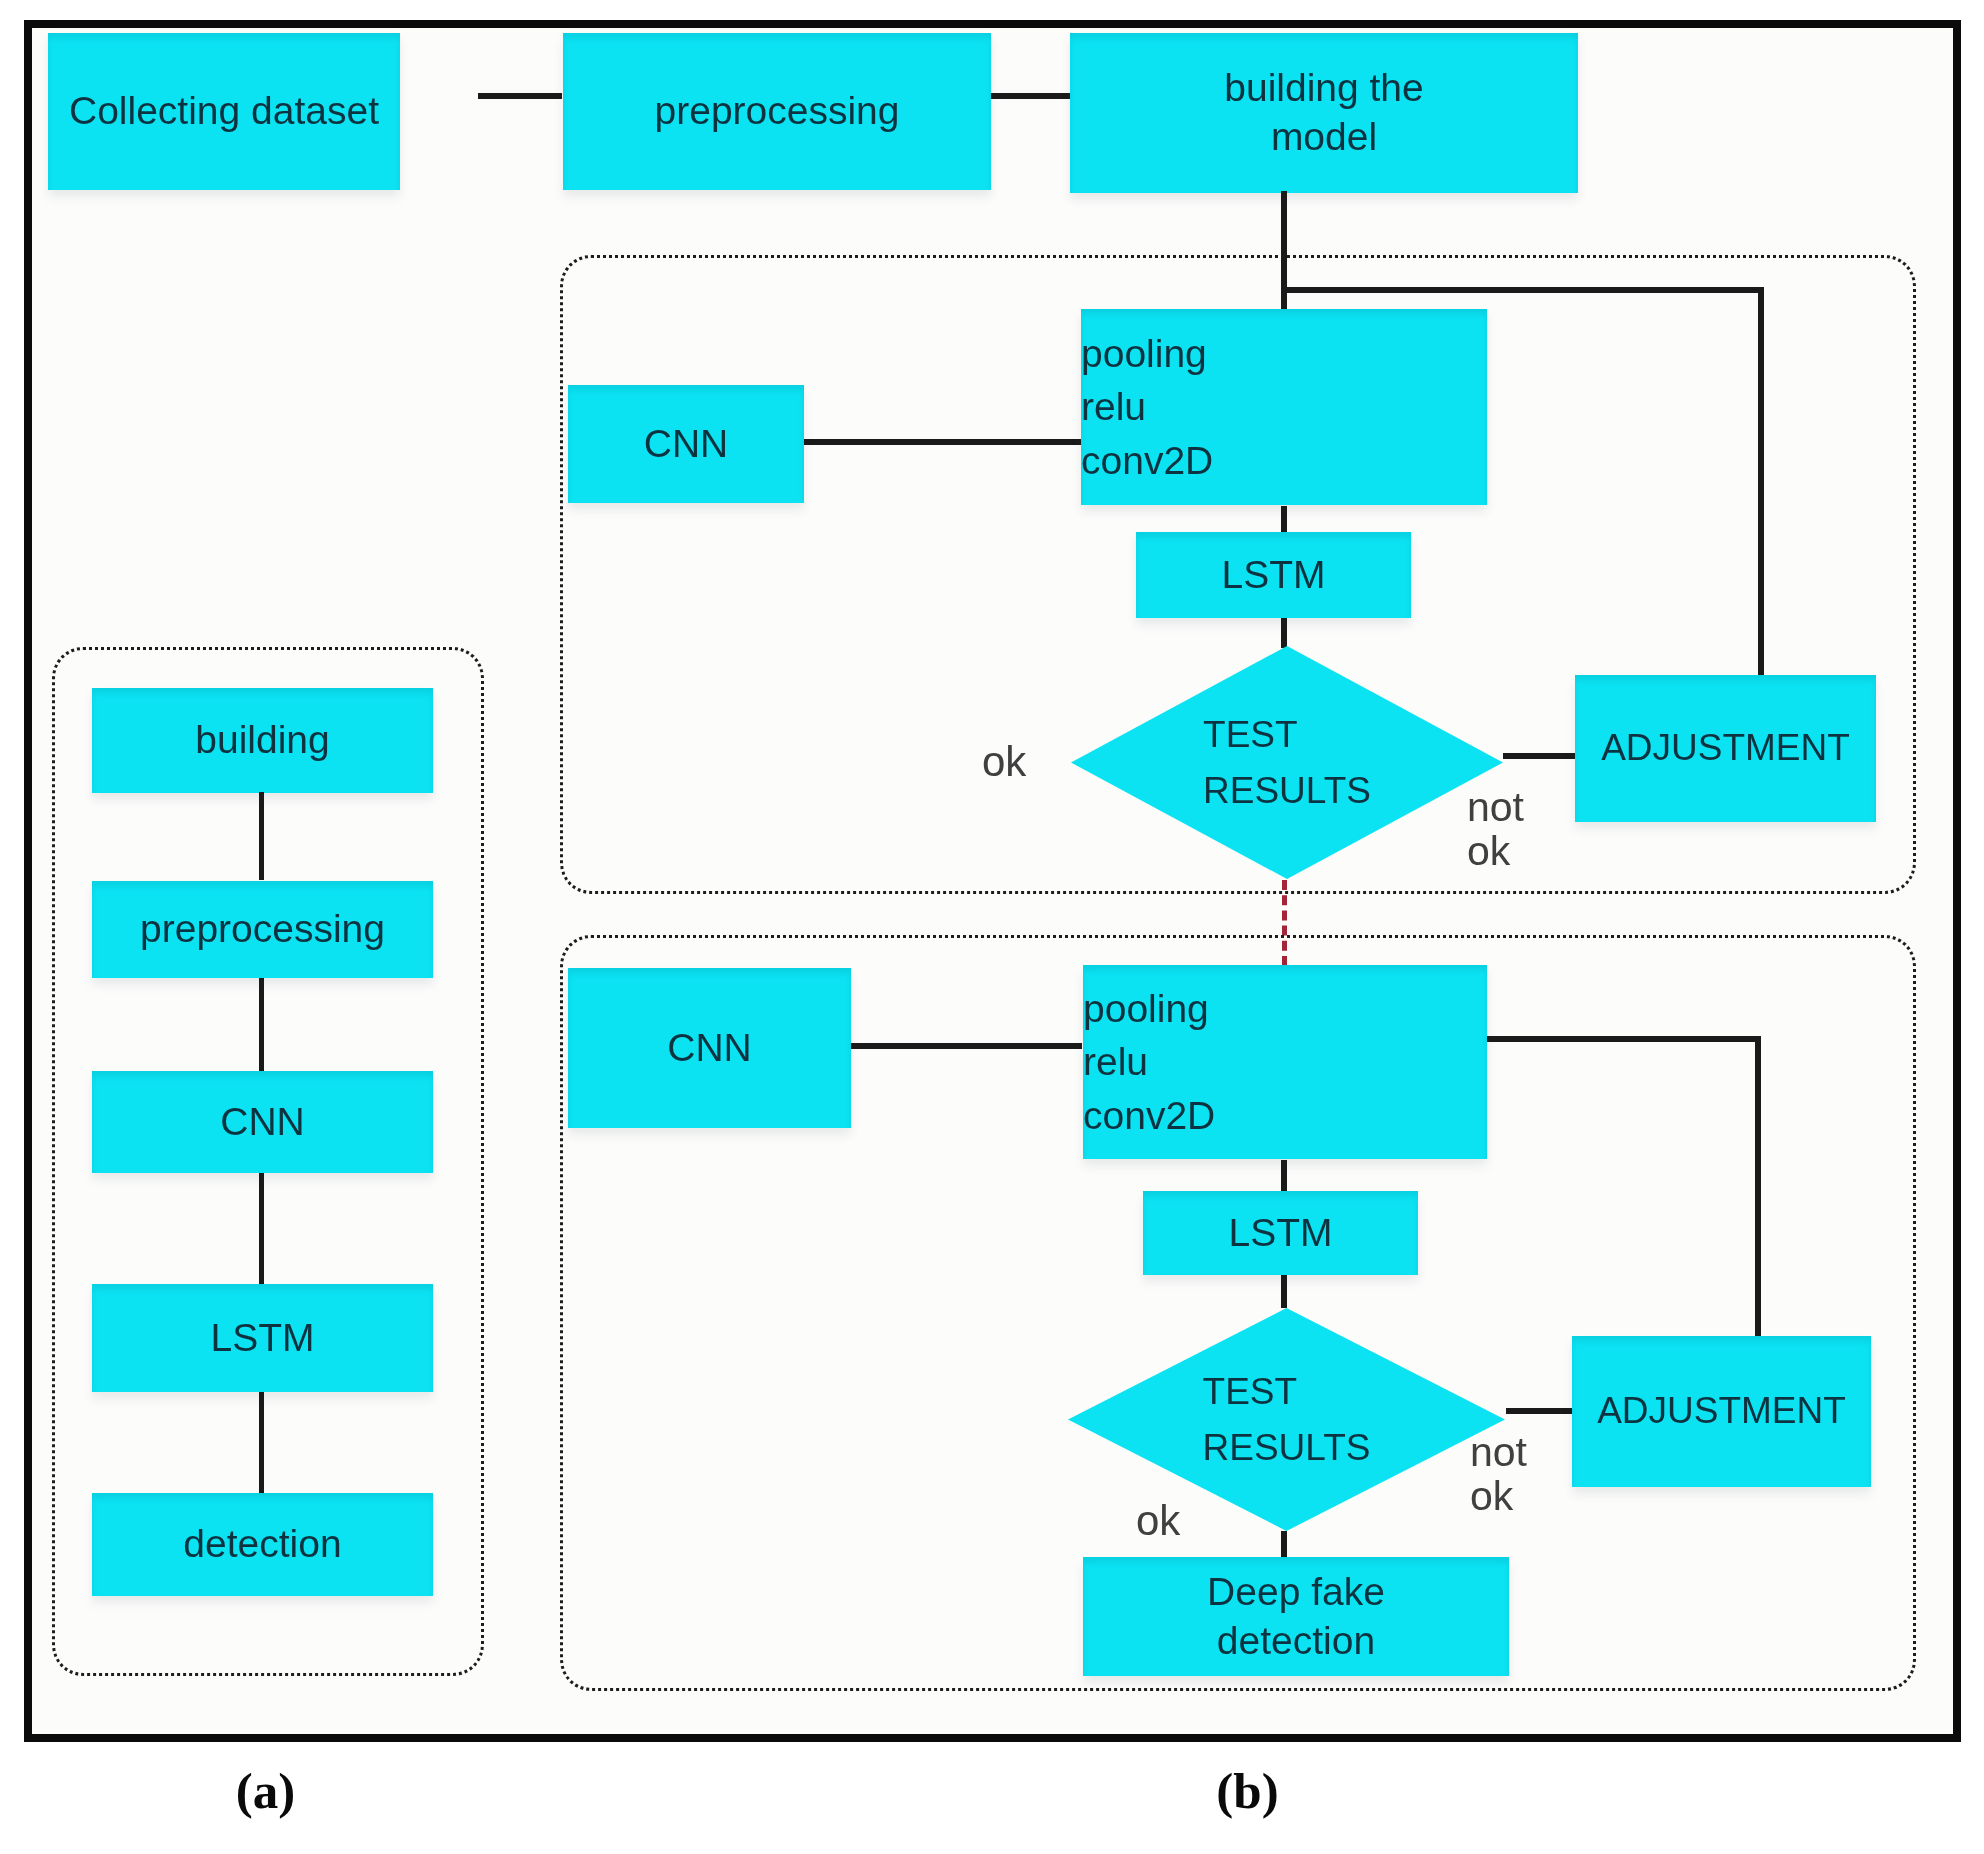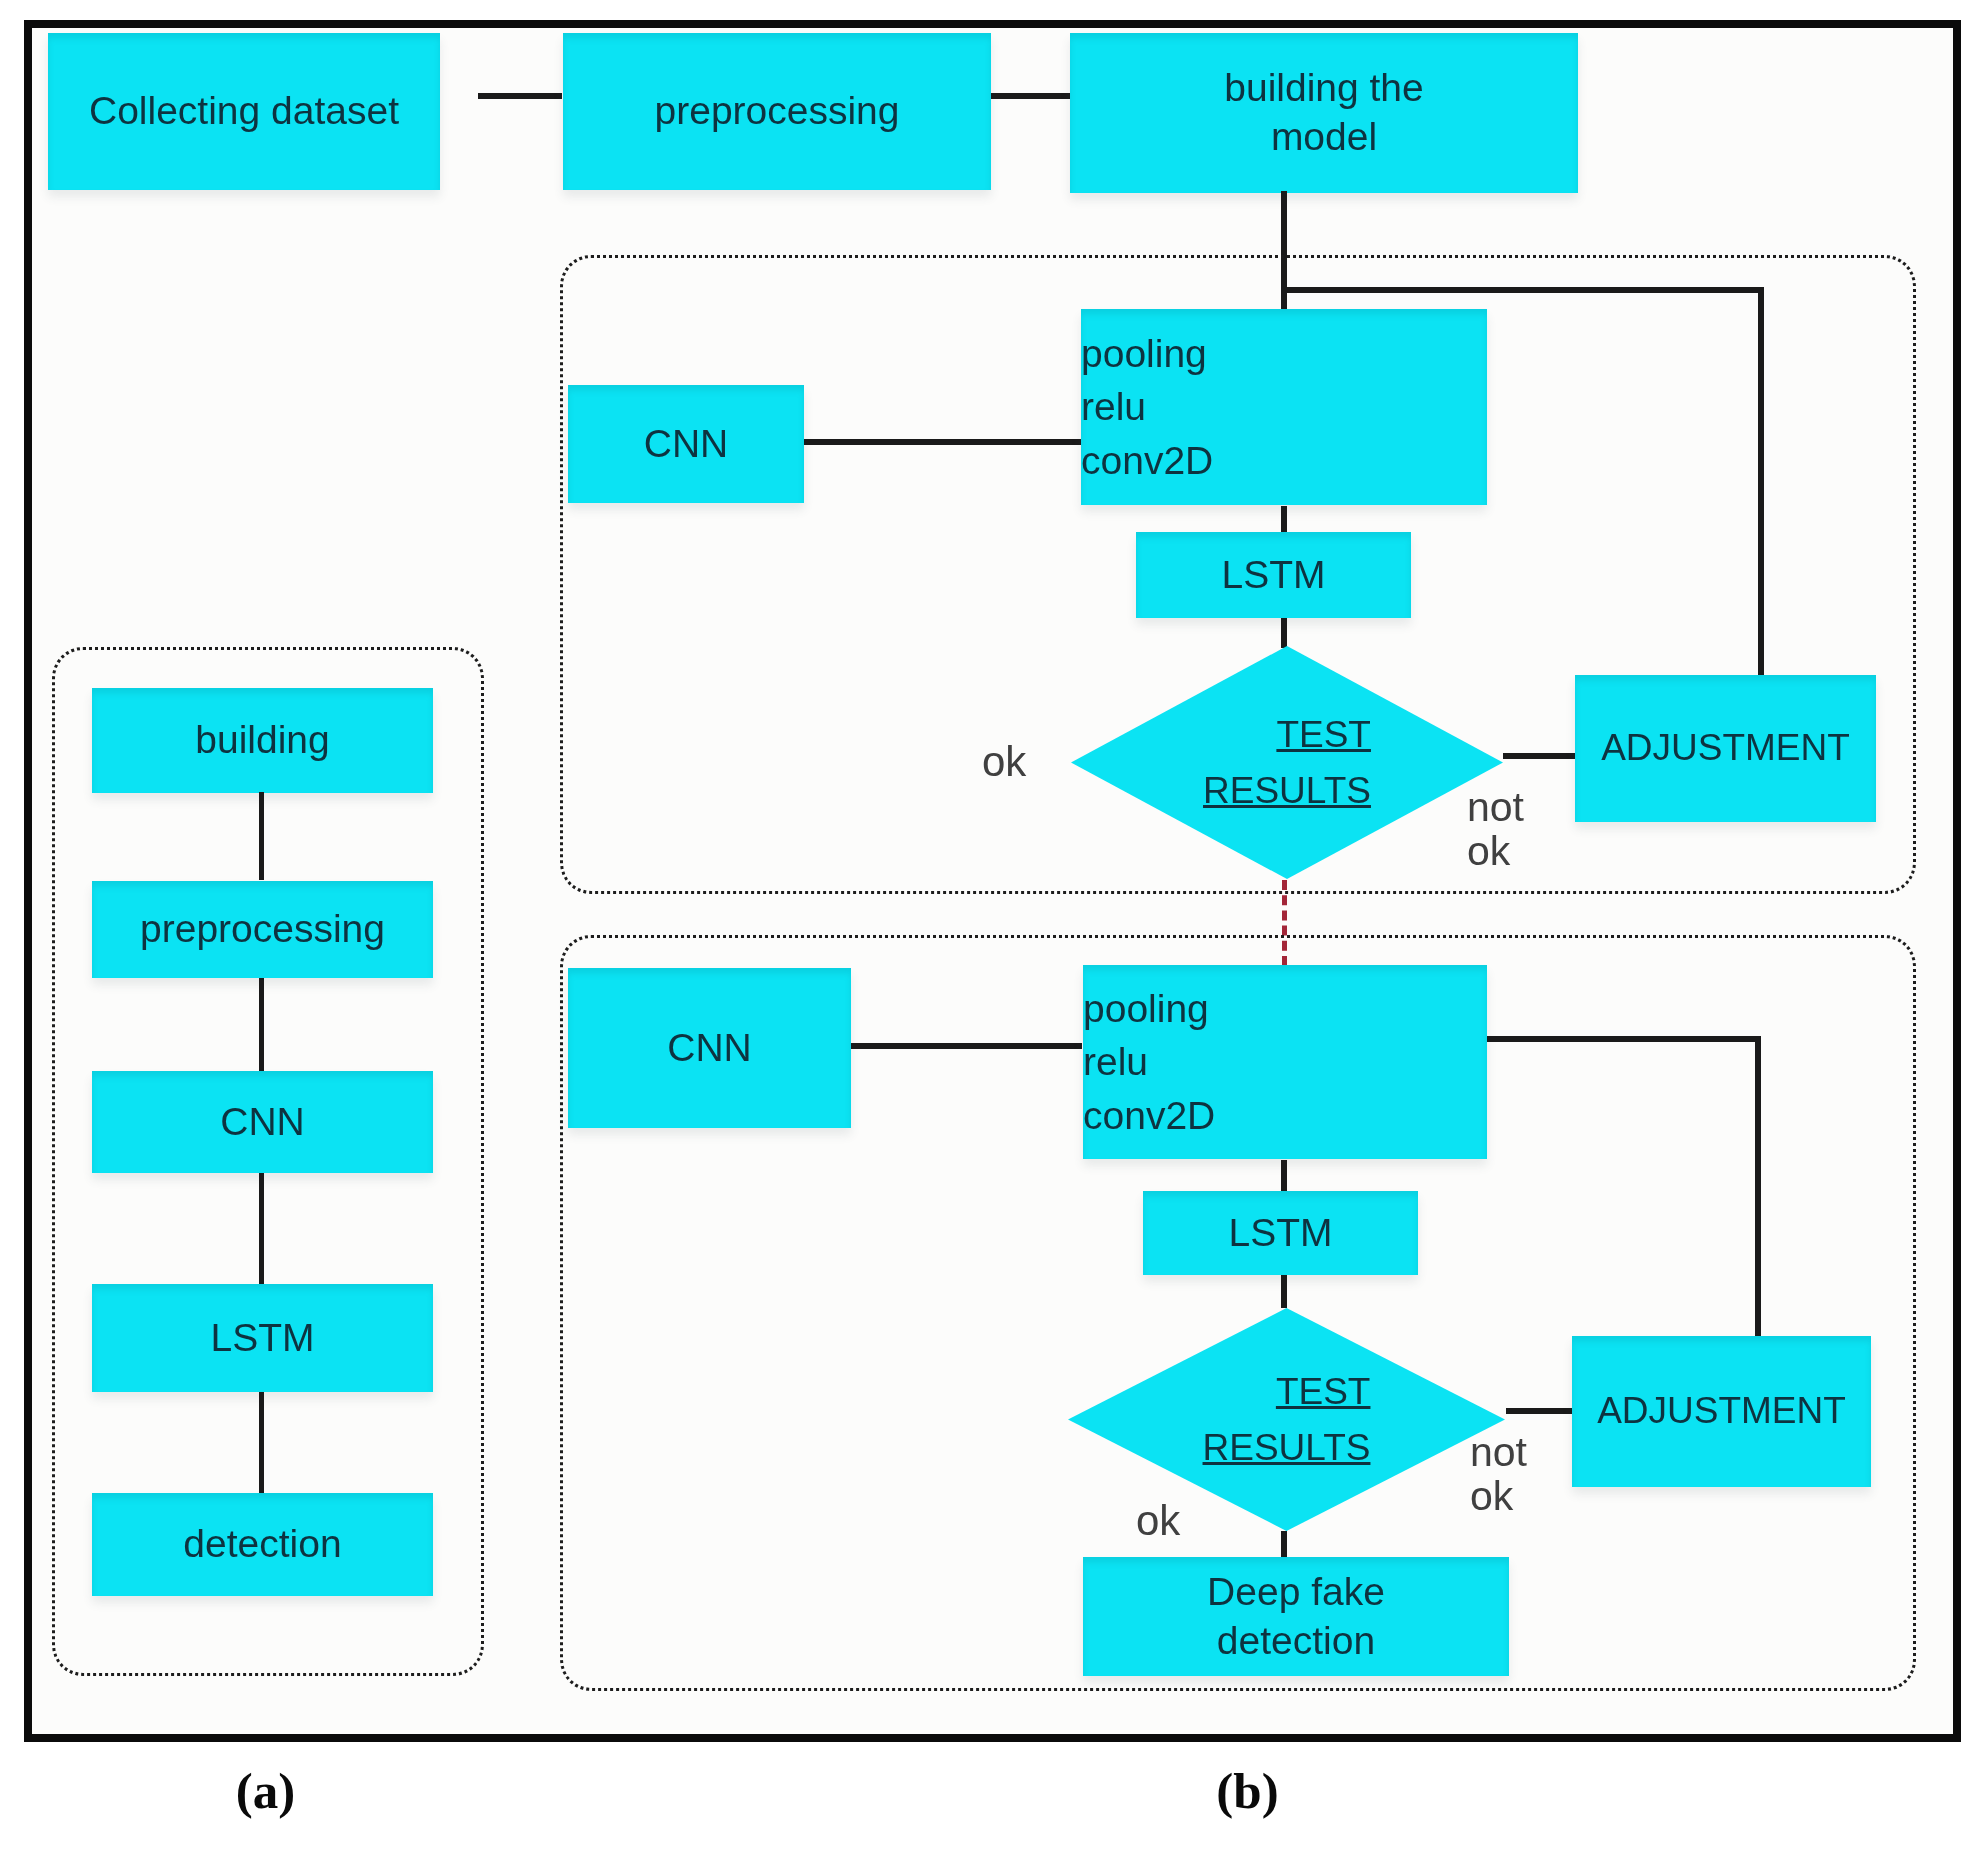--- a/index.html
+++ b/index.html
@@ -10,35 +10,35 @@
   .dotted{position:absolute;border:3.3px dotted #1d1d1d;border-radius:31px;box-sizing:border-box;}
   .node{position:absolute;background:#0be3f3;color:#0e3340;display:flex;
         align-items:center;justify-content:center;text-align:center;
         font-size:39px;line-height:1.25;white-space:pre-line;
         box-shadow:0 6.5px 9.2px rgba(60,80,90,0.10), inset 0 5.2px 6.5px rgba(0,110,130,0.16);}
   .stack{justify-content:flex-start;text-align:left;
          line-height:1.36;box-sizing:border-box;}
   .lineH,.lineV{position:absolute;background:#1a1a1a;}
   .diamond{position:absolute;background:#0be3f3;
            clip-path:polygon(50% 0,100% 50%,50% 100%,0 50%);
-           display:flex;align-items:center;justify-content:center;text-align:right;
-           color:#0e3340;font-size:37px;line-height:1.5;white-space:pre-line;text-decoration:underline;}
+           display:flex;align-items:center;justify-content:center;text-align:left;
+           color:#0e3340;font-size:37px;line-height:1.5;white-space:pre-line;}
   .freelabel{position:absolute;color:#404040;font-size:42px;line-height:1.08;
              text-align:left;white-space:pre-line;}
   .reddash{position:absolute;width:0;border-left:5.2px dashed #a32638;}
   .caption{position:absolute;font-family:"Liberation Serif", serif;font-weight:bold;
            font-size:51px;color:#0a0a0a;text-align:center;width:131px;}
 </style>
 </head>
 <body>
 
 <div id="stage">
   <div class="frame"></div>
 
-  <div class="node" style="left:48px;top:33px;width:392px;height:157px;">Collecting dataset</div>
+  <div class="node" style="left:48px;top:33px;width:352px;height:157px;">Collecting dataset</div>
   <div class="lineH" style="left:478px;top:93px;width:84px;height:5.9px;"></div>
   <div class="node" style="left:563px;top:33px;width:428px;height:157px;">preprocessing</div>
   <div class="lineH" style="left:991px;top:93px;width:79px;height:5.9px;"></div>
   <div class="node" style="left:1070px;top:33px;width:508px;height:160px;">building the
 model</div>
   <div class="lineV" style="left:1281px;top:191px;width:5.9px;height:120px;"></div>
 
   <div class="dotted" style="left:52px;top:647px;width:432px;height:1029px;"></div>
   <div class="node" style="left:92px;top:688px;width:341px;height:105px;">building</div>
   <div class="lineV" style="left:259px;top:792px;width:5.2px;height:88px;"></div>

